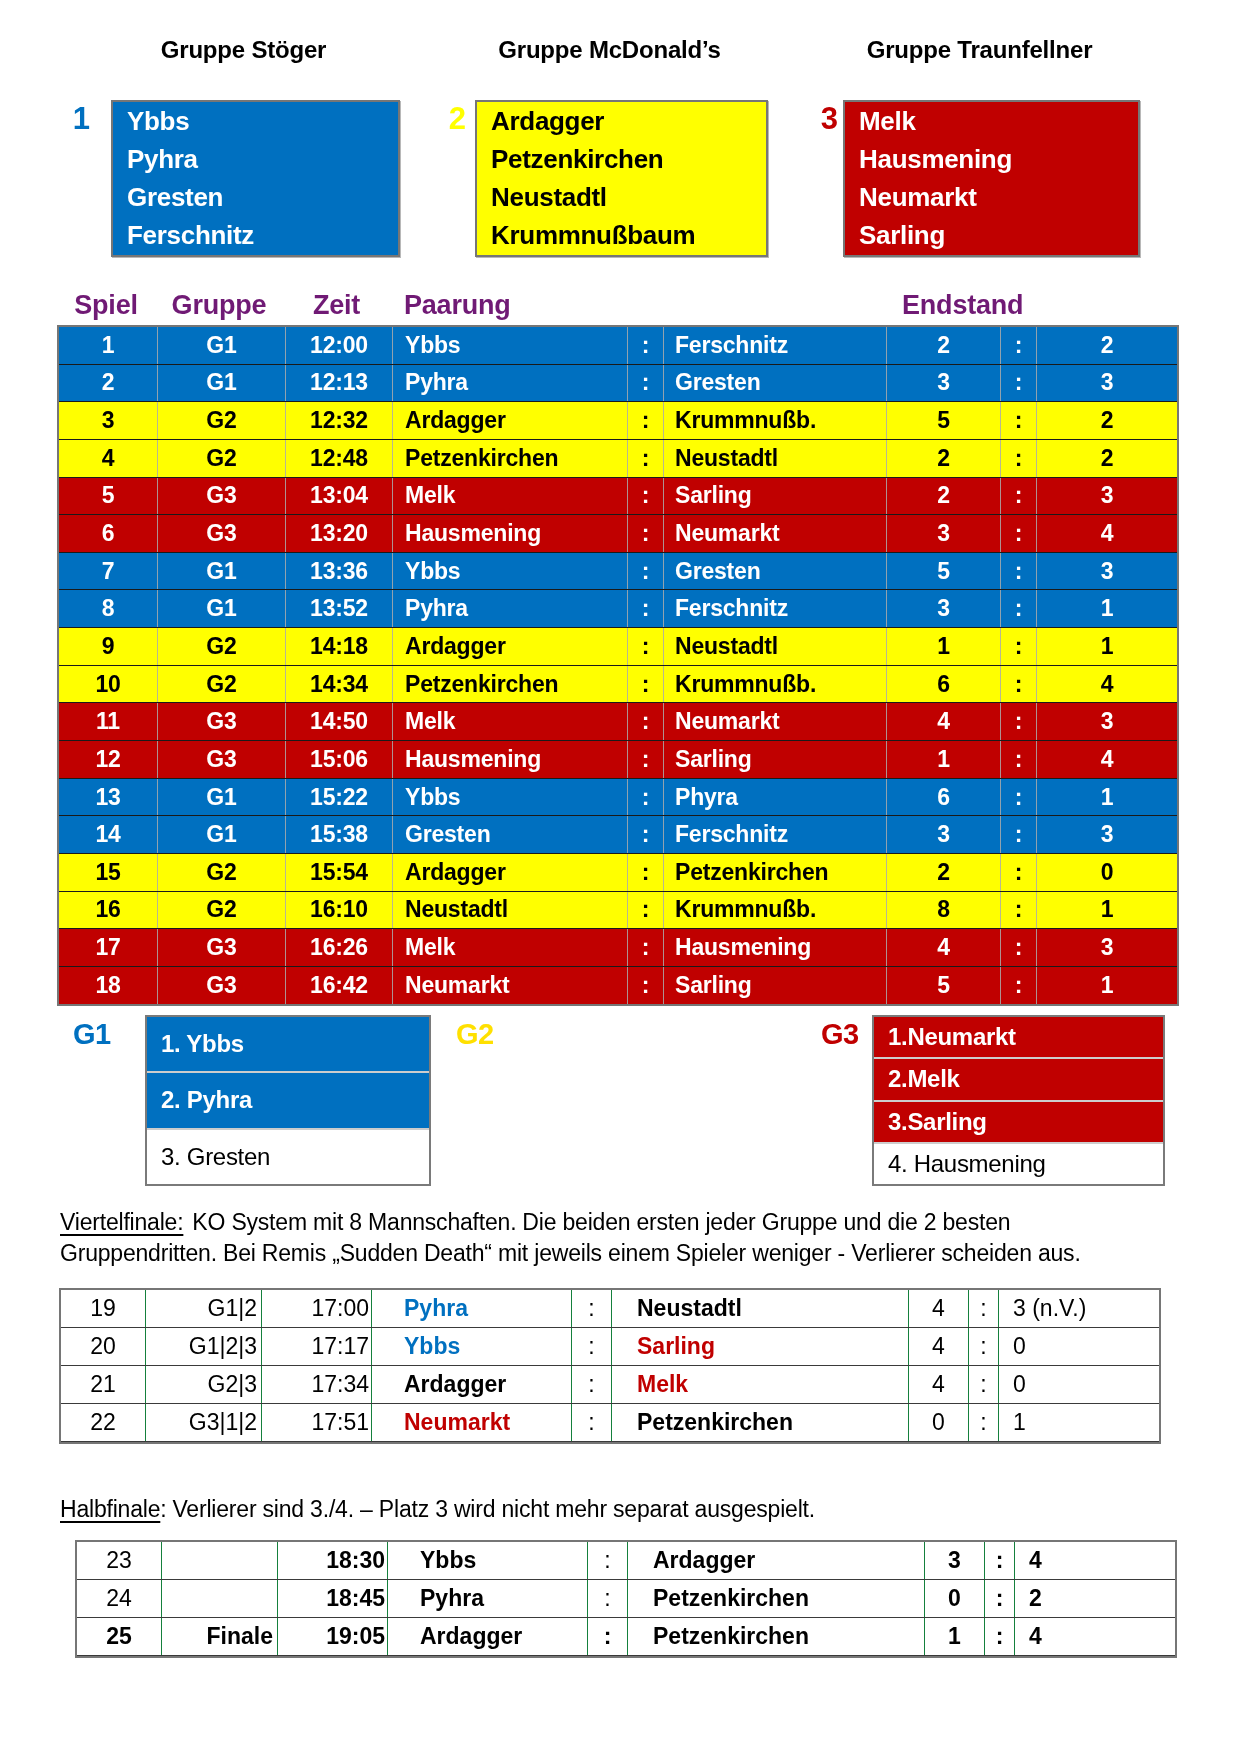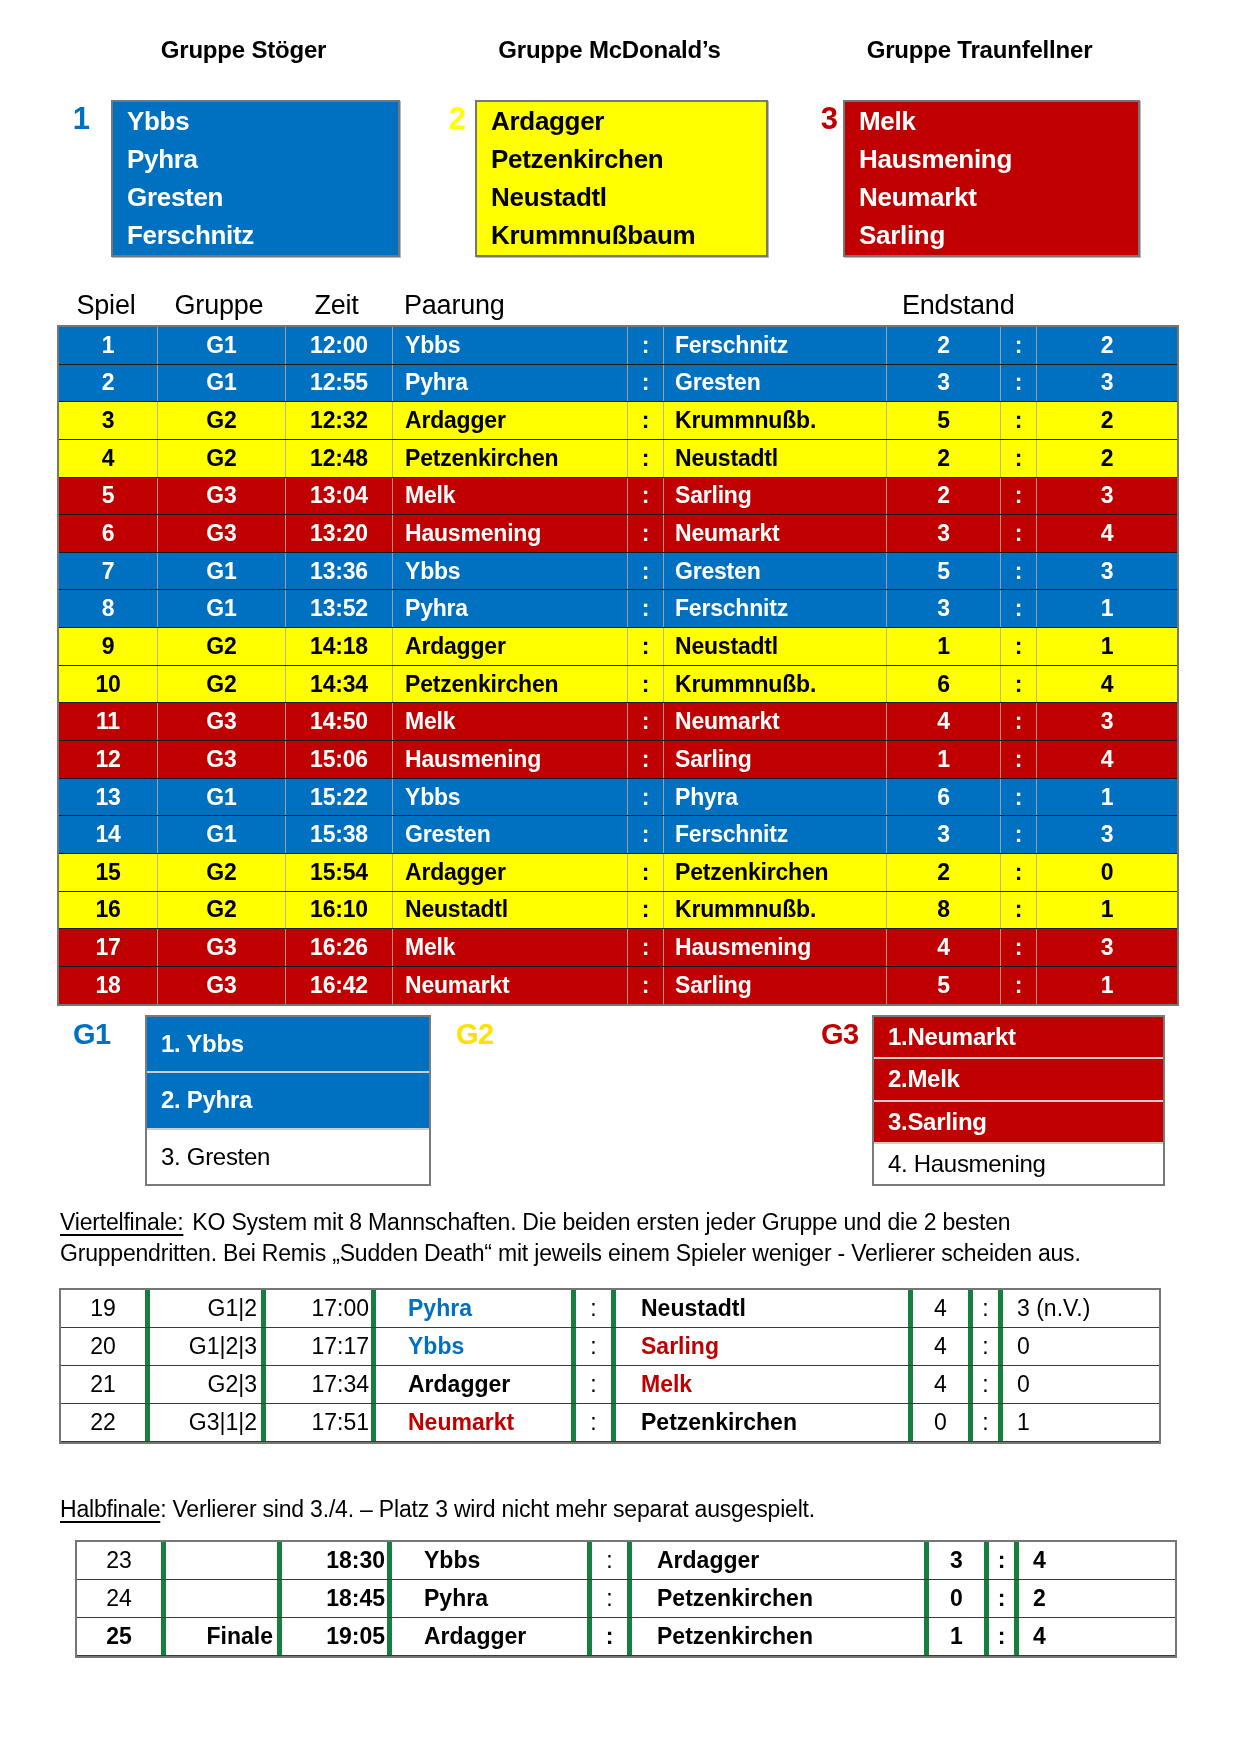--- a/index.html
+++ b/index.html
@@ -17,42 +17,42 @@
   .g-box{position:absolute; top:100px; height:153px; border:2px solid #767676;
     display:flex; flex-direction:column; box-shadow:1px 1px 0 #b8b8b8;}
   .g-box.b0{left:111px;width:285px;background:#0070C0;color:#fff;}
   .g-box.b1{left:475px;width:289px;background:#FFFF00;color:#000;}
   .g-box.b2{left:843px;width:293px;background:#C00000;color:#fff;}
   .g-box .team{flex:1; display:flex; align-items:center; padding-left:14px;
     font-size:26px; font-weight:bold; letter-spacing:-0.3px;}
   
   .main-grid{display:grid; grid-template-columns:98px 128px 107px 235px 36px 223px 114px 36px 141px;}
   .sched-header{position:absolute; left:57px; top:289px; width:1118px; height:32px;
-    color:#000000; font-weight:normal; font-size:27px; letter-spacing:-0.2px;}
+    color:#701a75; font-weight:bold; font-size:27px; letter-spacing:-0.2px;}
   .sched-header .hc{display:flex; align-items:center; justify-content:center;}
   .sched-header .hc.h-paarung{justify-content:flex-start; padding-left:14px;}
   .sched-header .hc.h-endstand{grid-column:7 / 10; justify-content:flex-start; padding-left:18px;text-align:center;}
   
   .tbl{position:absolute; border:2px solid #767676; background:#fff;}
   .trow{height:36.65px; border-bottom:1px solid #1a1a1a;}
   .trow:last-child{border-bottom:none;}
   .cell{display:flex; align-items:center; justify-content:center; overflow:hidden; white-space:nowrap;}
   
   .sched-table{left:57px; top:325px; width:1118px;}
   .sched-table .trow{font-size:23px; font-weight:bold; letter-spacing:-0.2px;}
   .sched-table .cell + .cell{border-left:1px solid rgba(170,170,170,0.85);}
   .sched-table .c-home{justify-content:flex-start; padding-left:12px;}
   .sched-table .c-away{justify-content:flex-start; padding-left:11px;}
   .bg-blue{background:#0070C0; color:#ffffff;}
   .bg-yellow{background:#FFFF00; color:#000000;}
   .bg-red{background:#C00000; color:#ffffff;}
   
   .ko-grid{display:grid; grid-template-columns:84px 116px 110px 200px 40px 297px 60px 30px 161px;}
   .ko-tbl .trow{height:37.1px; border-bottom:1px solid #3a3a3a; font-size:23px;}
-  .ko-tbl .cell + .cell{border-left:5px solid #15803d;}
+  .ko-tbl .cell + .cell{border-left:1px solid #15803d;}
   .ko-tbl .c-zeit{justify-content:flex-end; padding-right:2px;}
   .ko-tbl .c-gruppe{justify-content:flex-end; padding-right:4px;}
   .ko-tbl .c-home{justify-content:flex-start; padding-left:32px; font-weight:bold;}
   .ko-tbl .c-away{justify-content:flex-start; padding-left:25px; font-weight:bold;}
   .ko-tbl .c-s2{justify-content:flex-start; padding-left:14px;}
   .qf-table{left:59px; top:1288px; width:1098px;}
   .sf-table{left:59px; top:1540px; width:1098px;margin-left:16px;}
   .sf-table .c-zeit, .sf-table .c-s1, .sf-table .c-s2, .sf-table .c-colon2{font-weight:bold;}
   .sf-table .trow.all-bold .cell{font-weight:bold;}
   .t-blue{color:#0070C0;} .t-red{color:#C00000;} .t-black{color:#000;}
@@ -124,21 +124,21 @@
         <div class="cell c-home">Ybbs</div>
         <div class="cell c-colon">:</div>
         <div class="cell c-away">Ferschnitz</div>
         <div class="cell c-s1">2</div>
         <div class="cell c-colon2">:</div>
         <div class="cell c-s2">2</div>
       </div>
       <div class="trow main-grid bg-blue">
         <div class="cell c-spiel">2</div>
         <div class="cell c-gruppe">G1</div>
-        <div class="cell c-zeit">12:55</div>
+        <div class="cell c-zeit">12:13</div>
         <div class="cell c-home">Pyhra</div>
         <div class="cell c-colon">:</div>
         <div class="cell c-away">Gresten</div>
         <div class="cell c-s1">3</div>
         <div class="cell c-colon2">:</div>
         <div class="cell c-s2">3</div>
       </div>
       <div class="trow main-grid bg-yellow">
         <div class="cell c-spiel">3</div>
         <div class="cell c-gruppe">G2</div>

